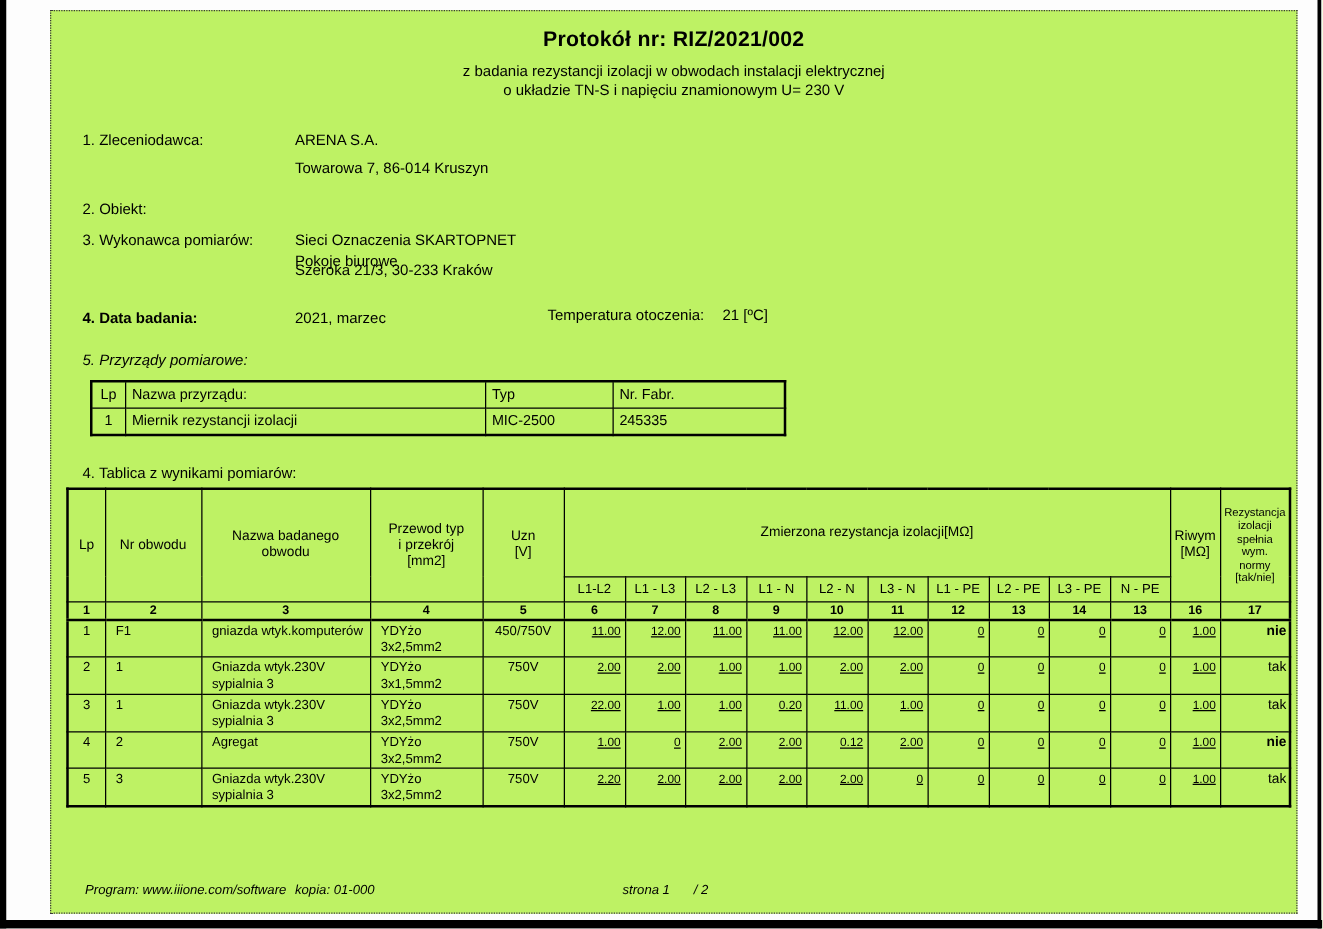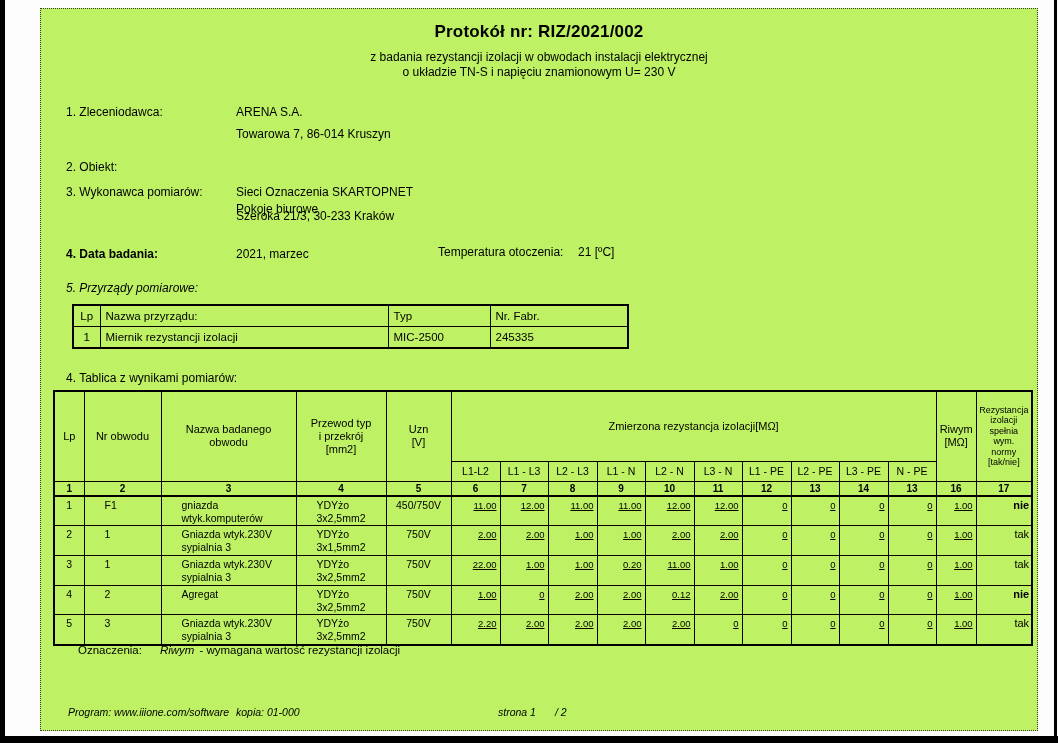--- a/index.html
+++ b/index.html
@@ -27,21 +27,21 @@
   
   .rt { border-collapse:collapse; table-layout:fixed; border:2px solid #000; font-size:11px; }
   .rt td { border:1px solid #000; overflow:hidden; padding:0; }
   .rt .hc { text-align:center; vertical-align:middle; white-space:pre-line; line-height:13px; font-size:11px; }
   .rt .pairs td { text-align:center; vertical-align:middle; font-size:10.5px; height:20px; }
   .rt .norm-h { font-size:9px; line-height:10.5px; }
   .rt .nums td { font-weight:bold; text-align:center; font-size:10px; height:15px;
                  vertical-align:middle; border-bottom:2px solid #000; }
   .rt .dr td { vertical-align:top; font-size:10.5px; line-height:13px; padding:2px 2px 0 2px; }
   .rt .dr td.num { text-align:right; font-size:9.5px; padding-right:3px;text-decoration:underline; }
-  .rt .dr td.lft { text-align:left; padding-left:20px; white-space:pre-line; }
+  .rt .dr td.lft { text-align:left; padding-left:8px; white-space:pre-line; }
   .rt .dr td.ctr { text-align:center; }
   .rt .dr td.norm-c { text-align:right; font-size:11px; }
   .rt td[data-w="bold"] { font-weight:bold; }
   .legend { font-size:11.5px; }
   .legend .sym { font-style:italic; margin-left:18px; }
   .legend .desc { margin-left:5px; }
   .foot { font-size:10.5px; font-style:italic; white-space:nowrap; }
 </style>
 </head>
 <body>
@@ -268,23 +268,20 @@
         <td class="num">0</td>
         <td class="num">0</td>
         <td class="num">0</td>
         <td class="num">0</td>
         <td class="num">1.00</td>
         <td class="norm-c" data-w="normal">tak</td>
       </tr>
     </tbody>
       </table>
 
-    <div class="abs legend" style="left:37px; top:635px;">
-      <span>Oznaczenia:</span><span class="sym">Riwym</span><span class="desc">- wymagana wartość rezystancji izolacji</span>
-    </div>
 
     <div class="abs foot" style="left:27px; top:697px;">Program: www.iiione.com/software</div>
     <div class="abs foot" style="left:195px; top:697px;">kopia: 01-000</div>
     <div class="abs foot" style="left:457px; top:697px;">strona 1</div>
     <div class="abs foot" style="left:514px; top:697px;">/ 2</div>
 
   </div>
 </div>
 
 </body></html>

